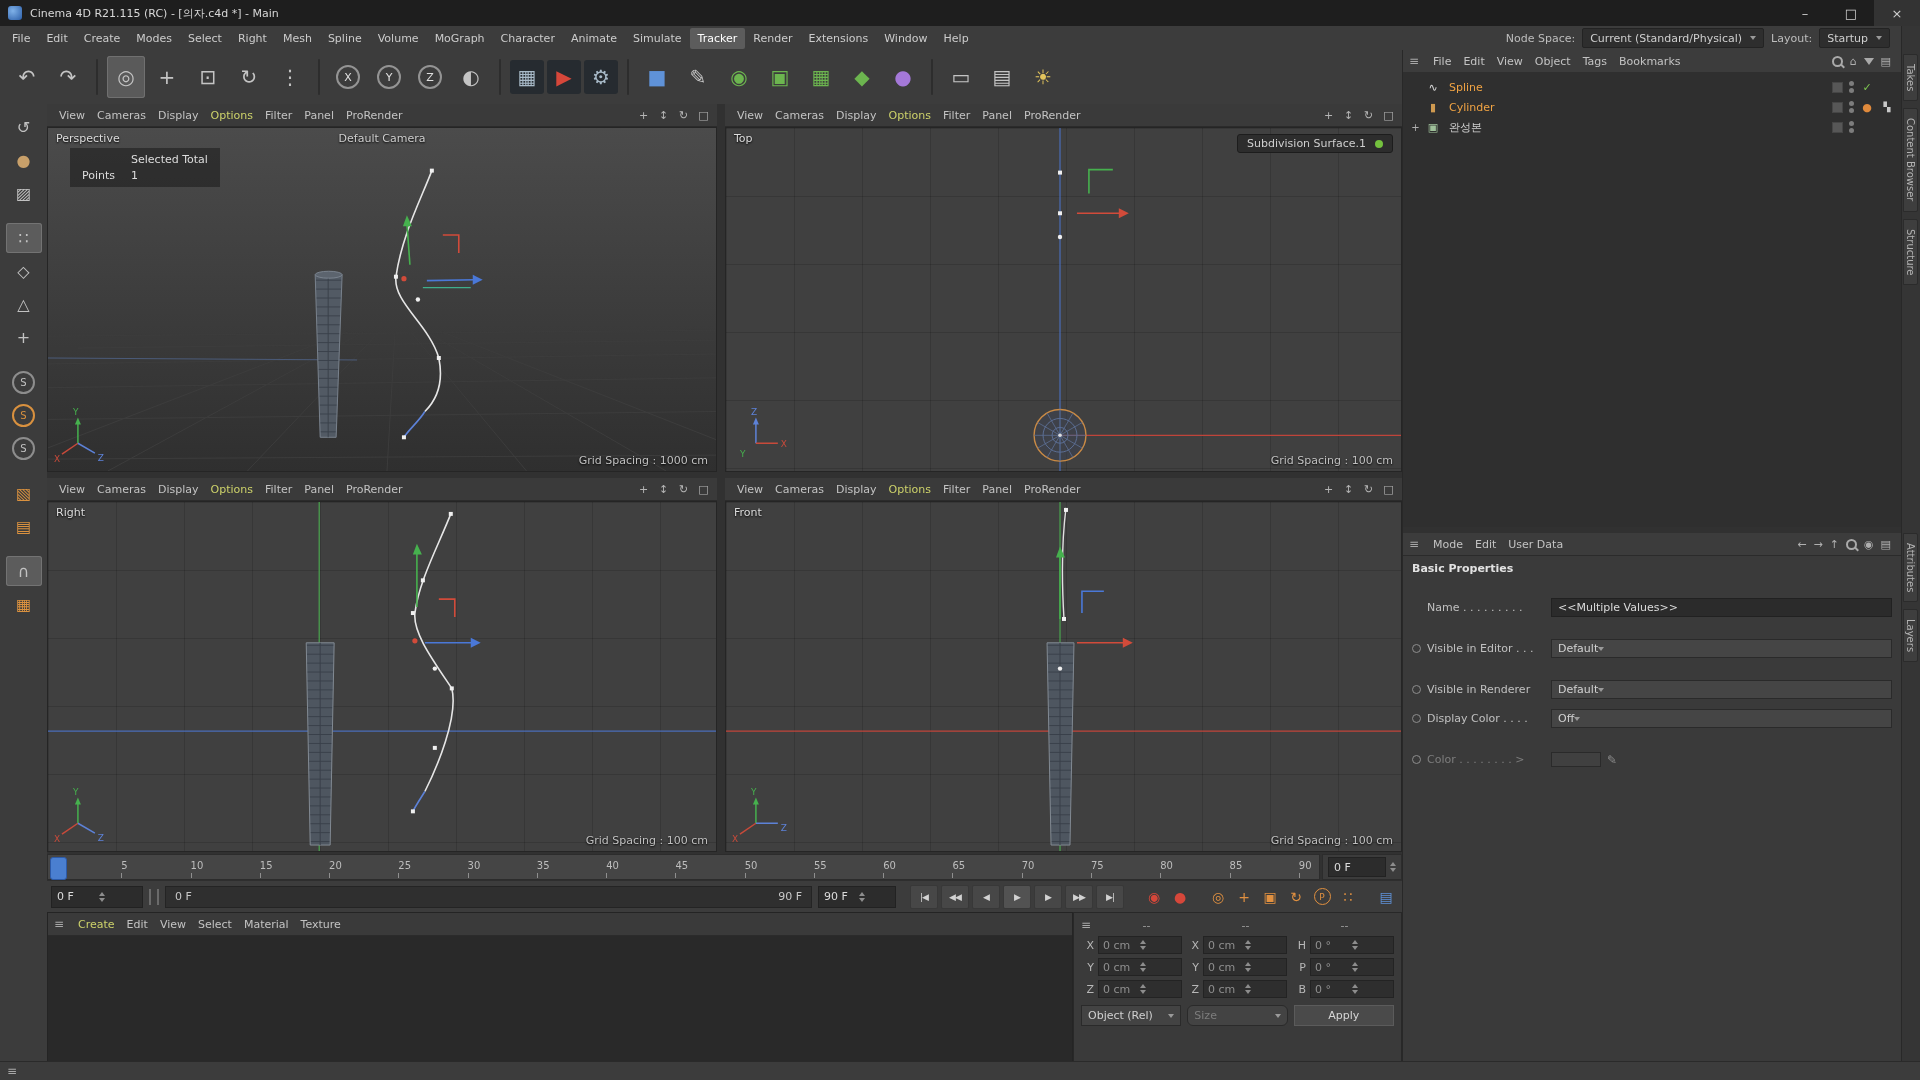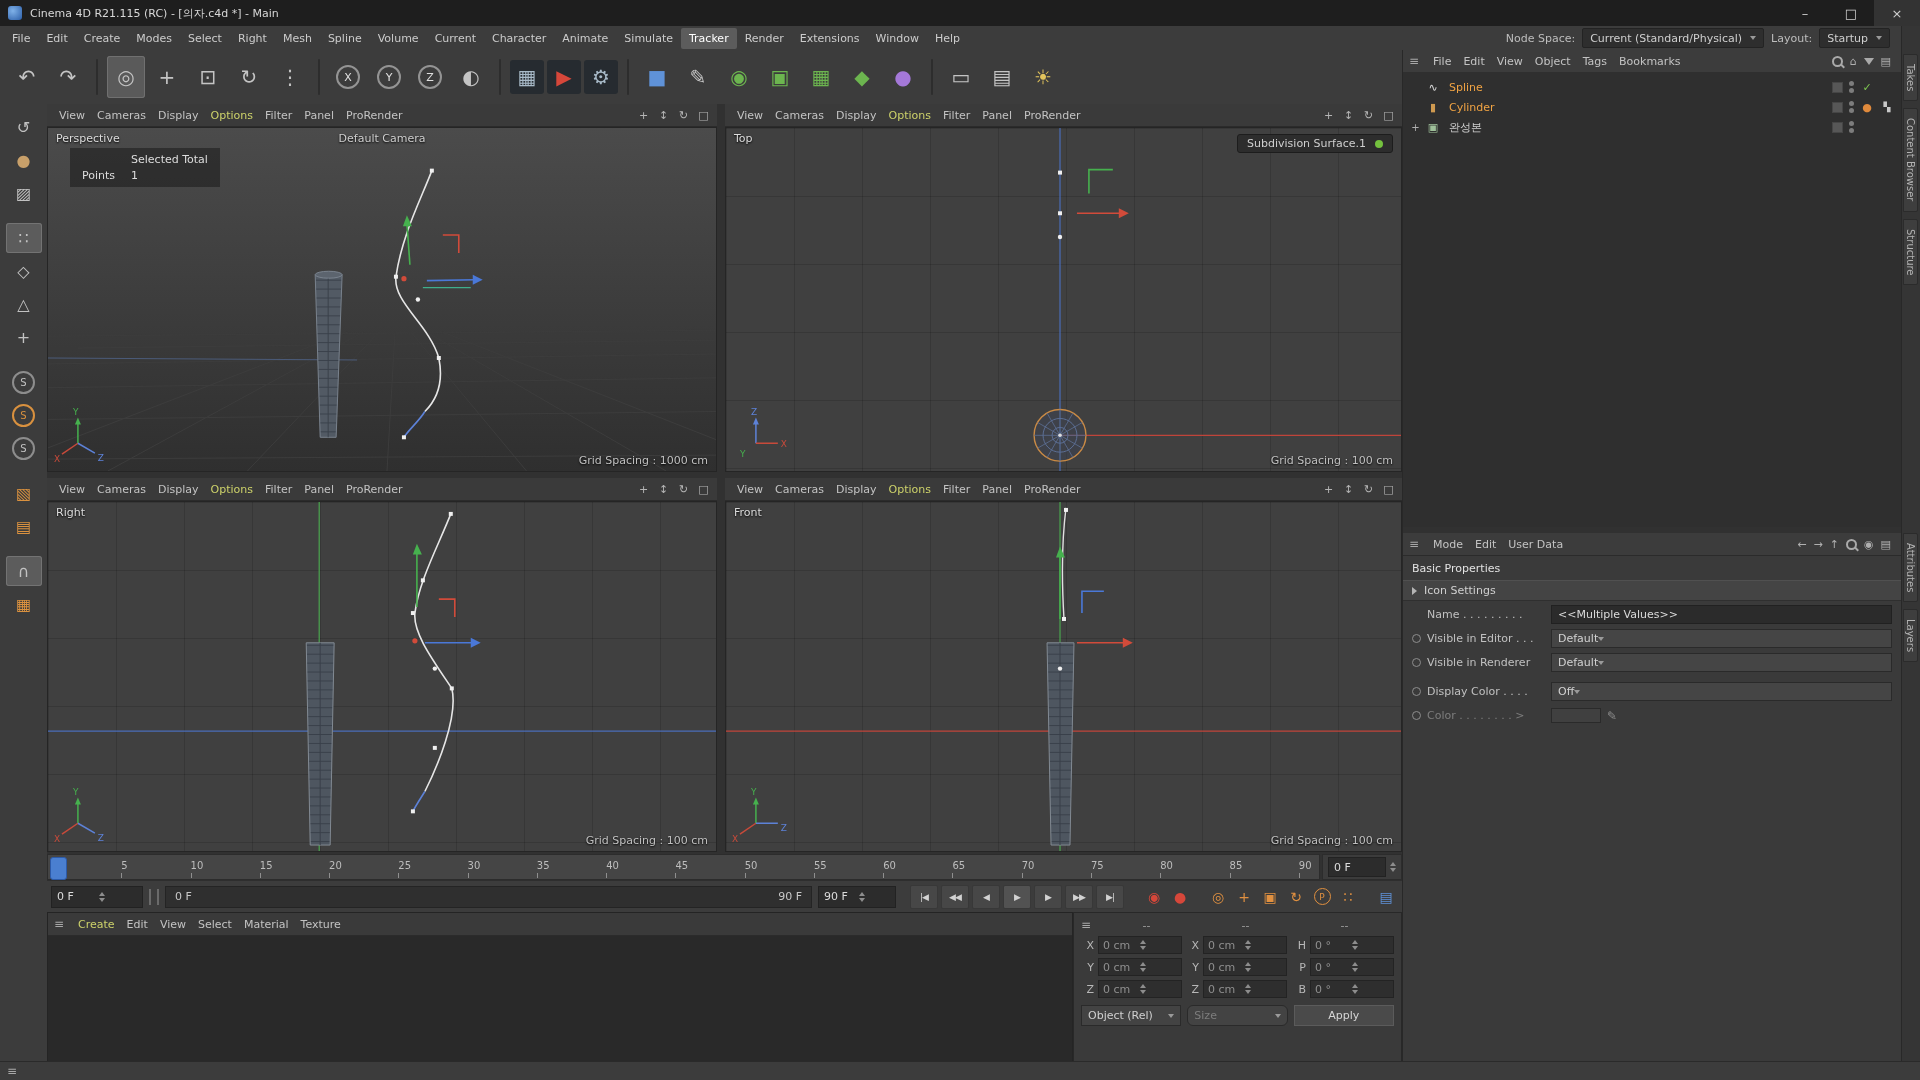--- a/index.html
+++ b/index.html
@@ -130,24 +130,24 @@
   .o-tag[data-cls~="t-green"]{color:#7ec850;}
   .o-tag[data-cls~="t-orange"]{color:#e08a3c;}
   .o-tag[data-cls~="t-check"]{color:#c8c8c8;font-size:9px;}
   .rsplit{position:absolute;left:0;right:0;top:477px;height:6px;background:#313131;}
   .am{position:absolute;left:0;right:0;top:483px;bottom:0;background:#3a3a3a;}
   .am-title{height:23px;display:flex;align-items:center;gap:7px;padding:0 9px;background:#3f3f3f;border-bottom:1px solid #2d2d2d;color:#dedede;}
   .elements-icon{width:9px;height:9px;border:1px solid #c8c8c8;box-shadow:3px 3px 0 #6d6d6d;margin-right:3px;}
   .am-tabs{display:flex;gap:3px;padding:5px 9px 3px;}
   .atab{padding:2px 11px;background:#474747;border:1px solid #2b2b2b;border-radius:2px;color:#cfcfcf;}
   .atab[data-cls~="active"]{background:#5e5e5e;color:#fff;}
-  .am-section{padding:6px 9px 2px;font-weight:normal;color:#e2e2e2;}
+  .am-section{padding:6px 9px 2px;font-weight:bold;color:#e2e2e2;}
   .am-group{margin-top:3px;background:#444;border-top:1px solid #505050;border-bottom:1px solid #2f2f2f;padding:3px 9px;display:flex;align-items:center;gap:7px;color:#d0d0d0;}
   .tri{width:0;height:0;border-top:4px solid transparent;border-bottom:4px solid transparent;border-left:5px solid #b5b5b5;}
-  .am-row{display:flex;align-items:center;height:21px;margin-top:3px;padding:0 9px;gap:6px;}
+  .am-row{display:flex;align-items:center;height:21px;margin-top:20px;padding:0 9px;gap:6px;}
   .am-dot{width:7px;height:7px;border:1px solid #8d8d8d;border-radius:50%;flex:none;}
   .am-dot.hidden{visibility:hidden;}
   .am-label{width:118px;flex:none;color:#c0c0c0;white-space:pre;overflow:hidden;}
   .am-label.dim{color:#7d7d7d;}
   .atext{flex:1;background:#2b2b2b;border:1px solid #212121;height:17px;display:flex;align-items:center;padding:0 6px;color:#dadada;}
   .aselect{flex:1;background:#454545;border:1px solid #2a2a2a;height:17px;display:flex;align-items:center;justify-content:flex-start;padding:0 6px;color:#d2d2d2;}
   .layerbrowse{width:16px;height:16px;border:1px solid #7d7d7d;border-radius:50%;color:#999;display:flex;align-items:center;justify-content:center;font-size:9px;flex:none;}
   .swatch{width:48px;height:13px;background:#404040;border:1px solid #2a2a2a;}
   .pen{color:#8d8d8d;font-size:12px;}
 
@@ -179,21 +179,21 @@
 
     <span class="mi" data-cls="">File</span>
         <span class="mi" data-cls="">Edit</span>
         <span class="mi" data-cls="">Create</span>
         <span class="mi" data-cls="">Modes</span>
         <span class="mi" data-cls="">Select</span>
         <span class="mi" data-cls="">Right</span>
         <span class="mi" data-cls="">Mesh</span>
         <span class="mi" data-cls="">Spline</span>
         <span class="mi" data-cls="">Volume</span>
-        <span class="mi" data-cls="">Current</span>
+        <span class="mi" data-cls="">MoGraph</span>
         <span class="mi" data-cls="">Character</span>
         <span class="mi" data-cls="">Animate</span>
         <span class="mi" data-cls="">Simulate</span>
         <span class="mi" data-cls="active">Tracker</span>
         <span class="mi" data-cls="">Render</span>
         <span class="mi" data-cls="">Extensions</span>
         <span class="mi" data-cls="">Window</span>
         <span class="mi" data-cls="">Help</span>
       </div>
     <div class="nodespace">
@@ -944,24 +944,20 @@
         <div class="am-icons">
           <span>←</span>
           <span>→</span>
           <span>↑</span>
           <span class="mag"></span>
           <span>◉</span>
           <span>▤</span>
         </div>
       </div>
       <div class="am-section">Basic Properties</div>
-      <div class="am-group">
-        <span class="tri"></span>
-        <span>Icon Settings</span>
-      </div>
       <div class="am-row">
         <span class="am-dot hidden"></span>
         <span class="am-label">Name . . . . . . . . .</span>
         <span class="atext">
             <span>&lt;&lt;Multiple Values&gt;&gt;</span>
           </span>
       </div>
       <div class="am-row" style="">
         <span class="am-dot"></span>
         <span class="am-label">Visible in Editor . . .</span>

